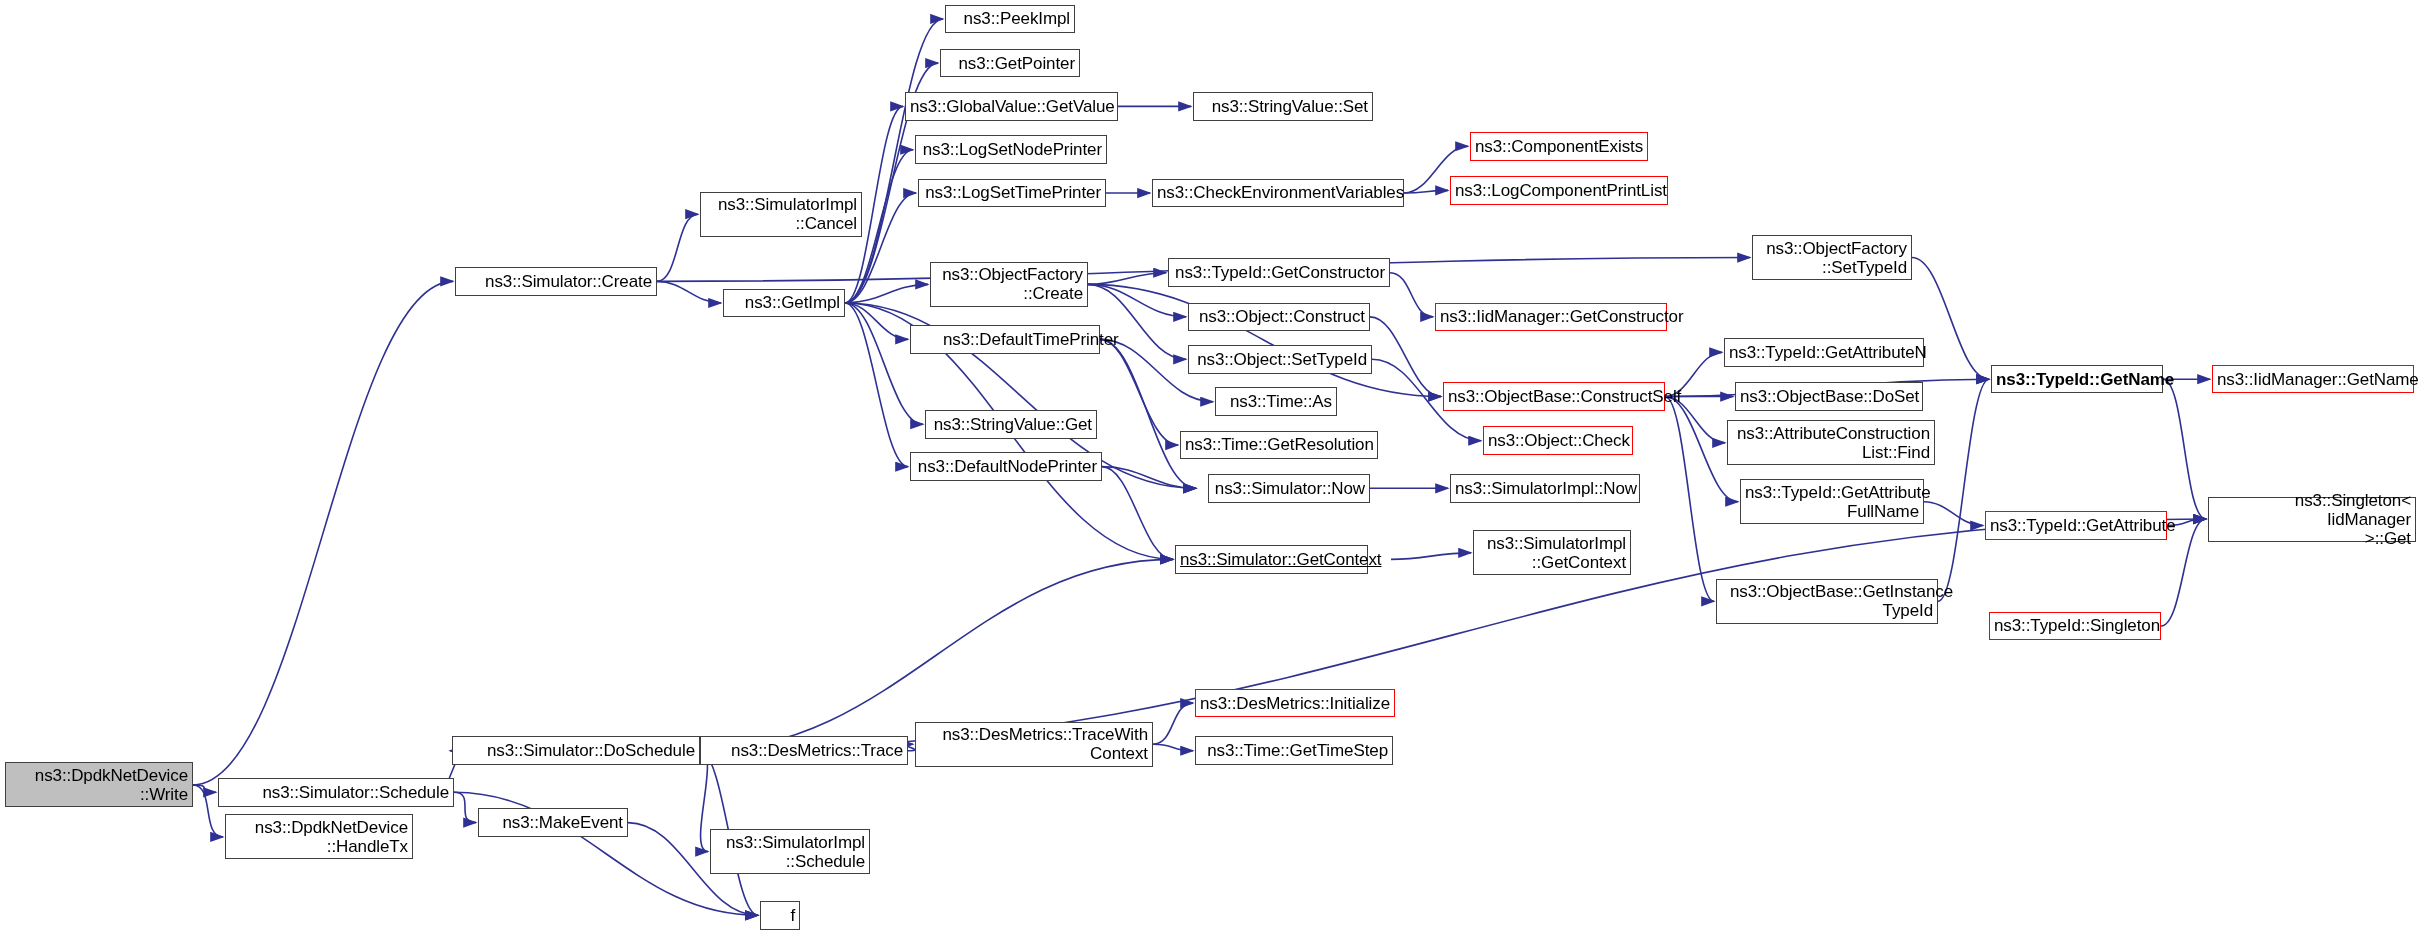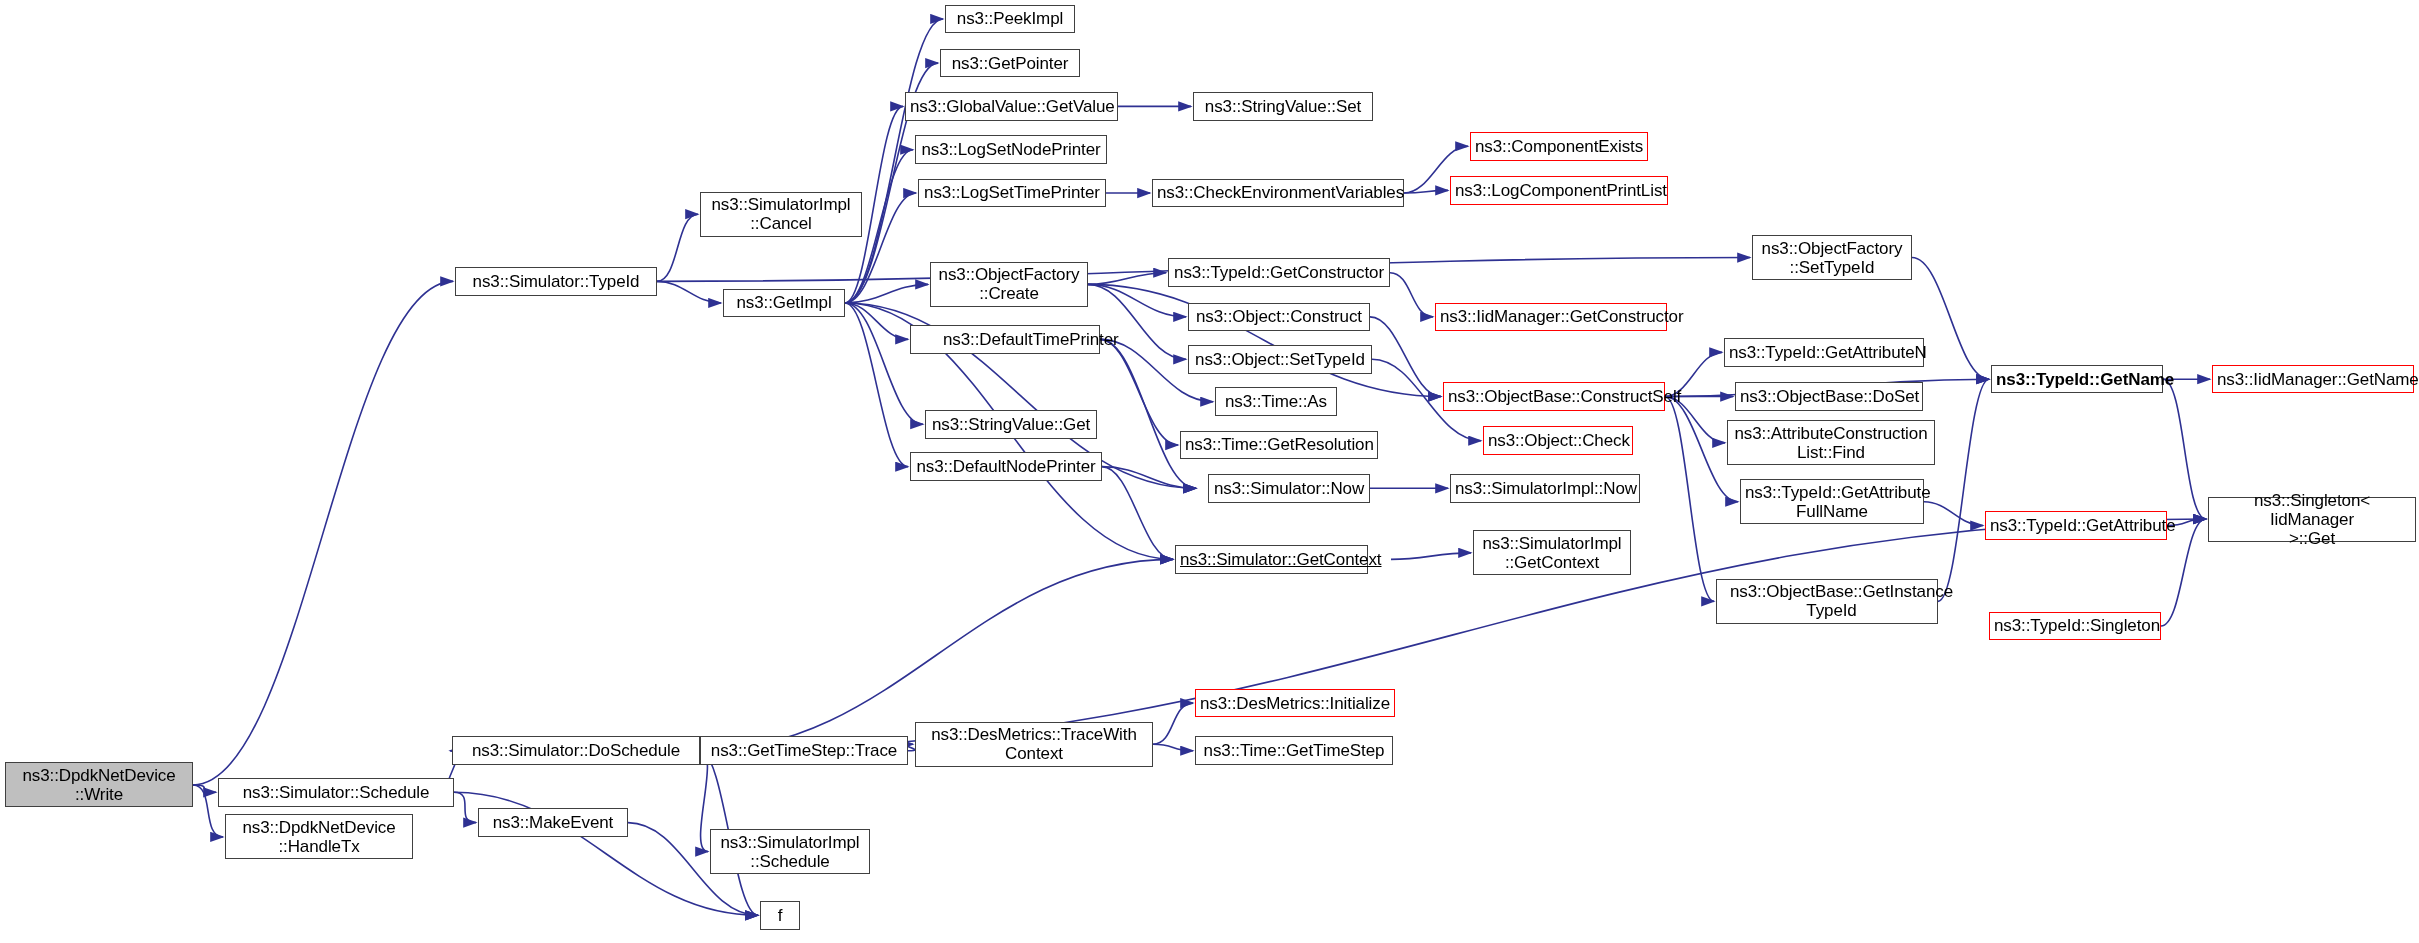--- a/index.html
+++ b/index.html
@@ -43,20 +43,21 @@
   .node.red {
     border: 1px solid #ff0000;
   }
   .node.root {
     background: #bfbfbf;
     border: 1px solid #404040;
   }
   .node-label {
     display: block;
     width: 100%;
+    text-align: right;
   }
 </style>
 </head>
 <body>
 
 <div id="canvas">
   <svg id="edges" viewBox="0 0 2419 943" preserveAspectRatio="none">
     <defs>
       <marker id="arrow" markerWidth="9" markerHeight="9" refX="8" refY="3.2" orient="auto" markerUnits="strokeWidth">
         <path d="M0,0 L9,3.2 L0,6.4 z" fill="#2e3192"></path>
@@ -129,26 +130,26 @@
       <div class="node root" style="left: 5px; top: 762.41px; width: 188px; height: 45.032px;"><span class="node-label">ns3::DpdkNetDevice
 ::Write</span></div>
       <div class="node" style="left: 218px; top: 777.998px; width: 236px; height: 28.578px;"><span class="node-label">ns3::Simulator::Schedule</span></div>
       <div class="node" style="left: 225px; top: 814.37px; width: 188px; height: 45.032px;"><span class="node-label">ns3::DpdkNetDevice
 ::HandleTx</span></div>
       <div class="node" style="left: 452px; top: 736.43px; width: 248px; height: 28.578px;"><span class="node-label">ns3::Simulator::DoSchedule</span></div>
       <div class="node" style="left: 478px; top: 808.308px; width: 150px; height: 28.578px;"><span class="node-label">ns3::MakeEvent</span></div>
       <div class="node" style="left: 710px; top: 829.092px; width: 160px; height: 45.032px;"><span class="node-label">ns3::SimulatorImpl
 ::Schedule</span></div>
       <div class="node" style="left: 760px; top: 900.97px; width: 40px; height: 28.578px;"><span class="node-label">f</span></div>
-      <div class="node" style="left: 700px; top: 736.43px; width: 208px; height: 28.578px;"><span class="node-label">ns3::GetTimeStep::Trace</span></div>
+      <div class="node" style="left: 700px; top: 736.43px; width: 208px; height: 28.578px;"><span class="node-label">ns3::DesMetrics::Trace</span></div>
       <div class="node" style="left: 915px; top: 721.708px; width: 238px; height: 45.032px;"><span class="node-label">ns3::DesMetrics::TraceWith
 Context</span></div>
       <div class="node red" style="left: 1195px; top: 688.8px; width: 200px; height: 28.578px;"><span class="node-label">ns3::DesMetrics::Initialize</span></div>
       <div class="node" style="left: 1195px; top: 736.43px; width: 198px; height: 28.578px;"><span class="node-label">ns3::Time::GetTimeStep</span></div>
-      <div class="node" style="left: 455px; top: 267.058px; width: 202px; height: 28.578px;"><span class="node-label">ns3::Simulator::TypeId</span></div>
+      <div class="node" style="left: 455px; top: 267.058px; width: 202px; height: 28.578px;"><span class="node-label">ns3::Simulator::Create</span></div>
       <div class="node" style="left: 700px; top: 191.716px; width: 162px; height: 45.032px;"><span class="node-label">ns3::SimulatorImpl
 ::Cancel</span></div>
       <div class="node" style="left: 723px; top: 288.708px; width: 122px; height: 28.578px;"><span class="node-label">ns3::GetImpl</span></div>
       <div class="node" style="left: 945px; top: 4.66px; width: 130px; height: 28.578px;"><span class="node-label">ns3::PeekImpl</span></div>
       <div class="node" style="left: 940px; top: 48.826px; width: 140px; height: 28.578px;"><span class="node-label">ns3::GetPointer</span></div>
       <div class="node" style="left: 905px; top: 92.126px; width: 213px; height: 28.578px;"><span class="node-label">ns3::GlobalValue::GetValue</span></div>
       <div class="node" style="left: 1193px; top: 92.126px; width: 180px; height: 28.578px;"><span class="node-label">ns3::StringValue::Set</span></div>
       <div class="node" style="left: 915px; top: 135.426px; width: 192px; height: 28.578px;"><span class="node-label">ns3::LogSetNodePrinter</span></div>
       <div class="node" style="left: 918px; top: 178.726px; width: 188px; height: 28.578px;"><span class="node-label">ns3::LogSetTimePrinter</span></div>
       <div class="node" style="left: 1152px; top: 178.726px; width: 252px; height: 28.578px;"><span class="node-label">ns3::CheckEnvironmentVariables</span></div>

